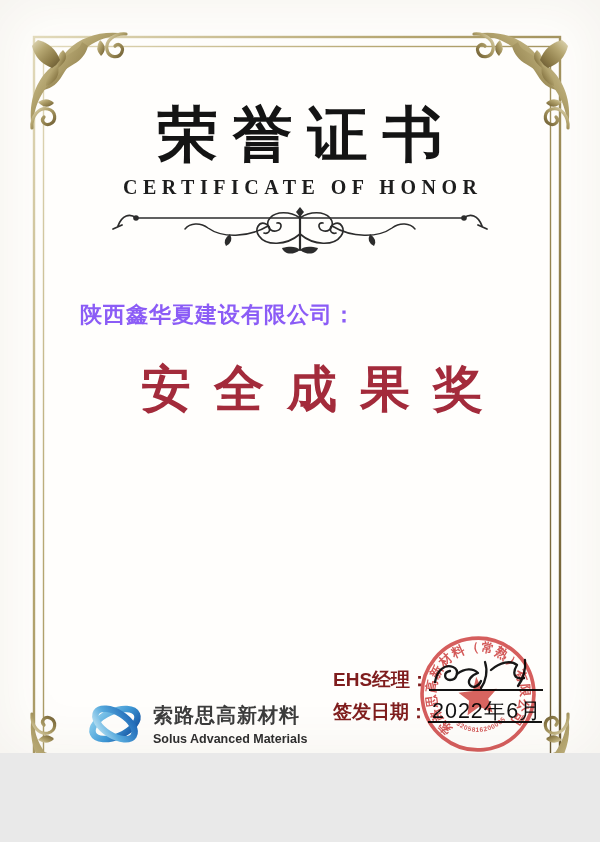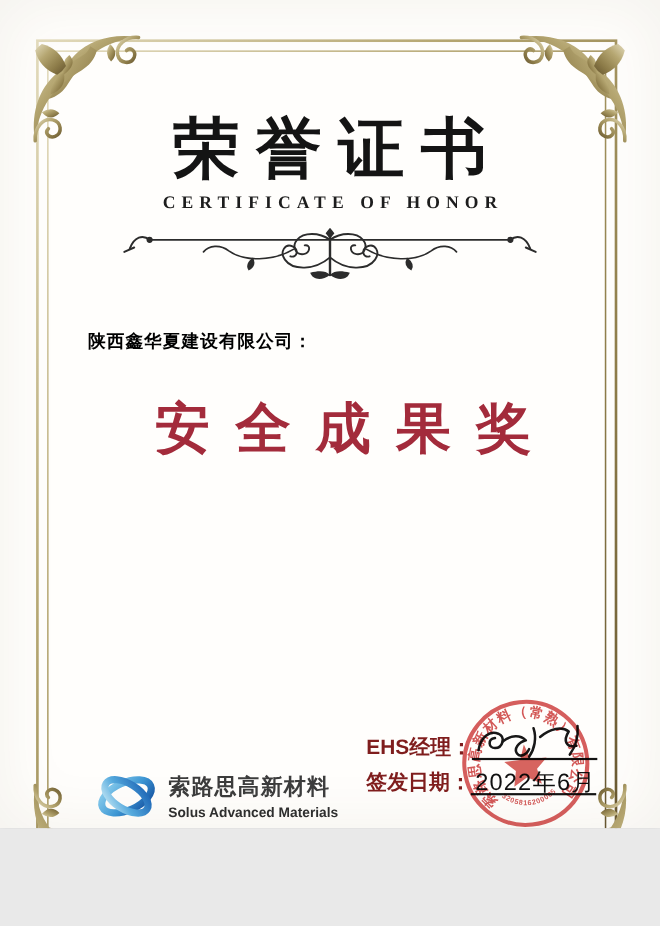--- a/index.html
+++ b/index.html
@@ -15,28 +15,28 @@
 
   .title-block { position:absolute; left:0; top:104px; width:100%; text-align:center; }
   .cert-title {
     font-family:"Liberation Serif","DejaVu Serif",serif;
     font-size:60px; font-weight:900; color:#141414;
     letter-spacing:15px; padding-left:15px; line-height:1.05;
   }
   .cert-subtitle {
     margin-top:9px;
     font-family:"Liberation Serif","DejaVu Serif",serif;
-    font-size:16px; font-weight:700; color:#1d1d1d;
+    font-size:20px; font-weight:700; color:#1d1d1d;
     letter-spacing:5.5px; padding-left:5.5px;
   }
   .divider { position:absolute; left:50%; transform:translateX(-50%); top:206px; }
 
   .recipient {
     position:absolute; left:80px; top:300px;
-    font-size:16px; font-weight:600; color:#000000; letter-spacing:1px;
+    font-size:22px; font-weight:600; color:#8b5cf6; letter-spacing:1px;
   }
   .award {
     position:absolute; left:12px; top:356px; width:100%; text-align:center;
     font-family:"Liberation Serif","DejaVu Serif",serif;
     font-size:50px; font-weight:800; color:#a32b3b;
     letter-spacing:23px; padding-left:23px; white-space:nowrap;
   }
   .body-text {
     position:absolute; left:88px; top:447px; width:424px;
     font-size:21px; line-height:34.5px; color:#191919; font-weight:500;

